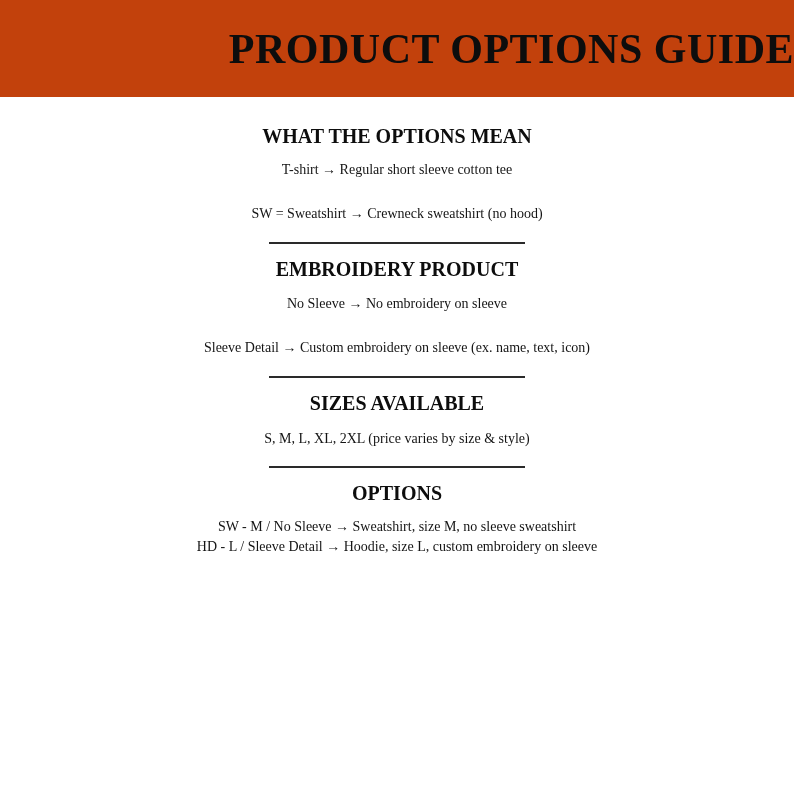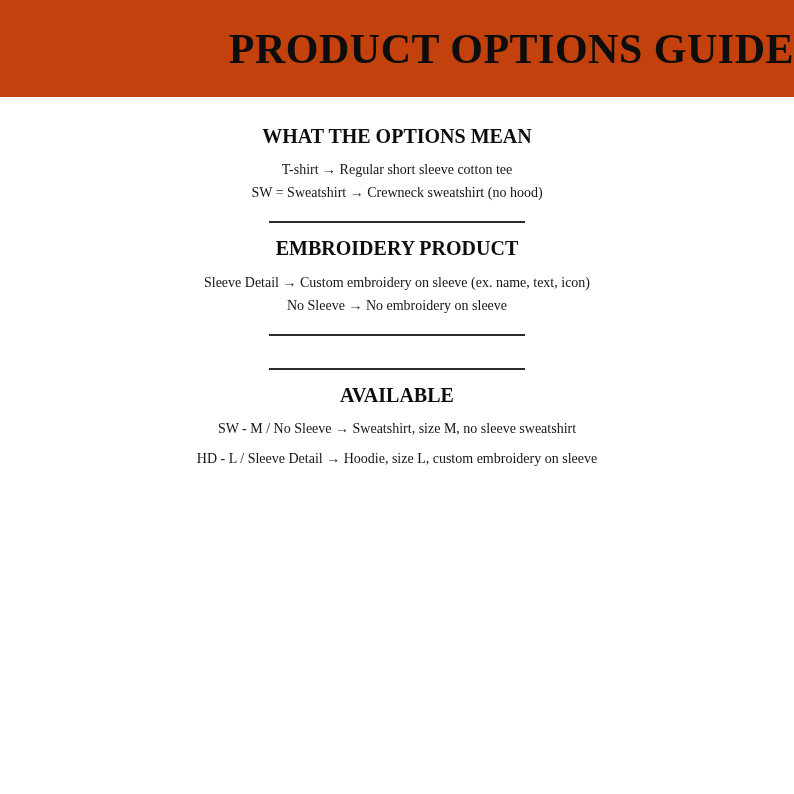--- a/index.html
+++ b/index.html
@@ -69,22 +69,22 @@
     border-top: 2px solid #2a2a2a;
     margin: 18px auto 14px auto;
   }
   .sec-options { margin-top: 6px; }
   .sec-embroidery { margin-top: 0px; }
   .sec-sizes { margin-top: 0px; }
   .sec-examples { margin-top: 0px; }
   .section-heading.embroidery { margin-bottom: 13px; }
   .section-heading.sizes { margin-bottom: 14px; }
   .section-heading.examples { margin-bottom: 12px; }
-  .lines-group .line + .line { margin-top: 3px; }
-  .examples .line + .line { margin-top: 11px; }
+  .lines-group .line + .line { margin-top: 24px; }
+  .examples .line + .line { margin-top: 0; }
 </style>
 </head>
 <body>
 
 <div class="page">
 
   <div class="banner">
     <div class="banner-title">PRODUCT OPTIONS GUIDE</div>
   </div>
 
@@ -96,32 +96,38 @@
         <p class="line">T-shirt → Regular short sleeve cotton tee</p>
         <p class="line">SW = Sweatshirt → Crewneck sweatshirt (no hood)</p>
       </div>
     </div>
 
     <div class="divider"></div>
 
     <div class="section sec-embroidery">
       <h2 class="section-heading embroidery">EMBROIDERY PRODUCT</h2>
       <div class="lines-group">
+        <p class="line">No Sleeve → No embroidery on sleeve</p>
         <p class="line">Sleeve Detail → Custom embroidery on sleeve (ex. name, text, icon)</p>
-        <p class="line">No Sleeve → No embroidery on sleeve</p>
       </div>
     </div>
 
     <div class="divider"></div>
 
+    <div class="section sec-sizes">
+      <h2 class="section-heading sizes">SIZES AVAILABLE</h2>
+      <div class="lines-group">
+        <p class="line">S, M, L, XL, 2XL (price varies by size &amp; style)</p>
+      </div>
+    </div>
 
     <div class="divider"></div>
 
     <div class="section sec-examples examples">
-      <h2 class="section-heading examples">AVAILABLE</h2>
+      <h2 class="section-heading examples">OPTIONS</h2>
       <div class="lines-group">
         <p class="line">SW - M / No Sleeve → Sweatshirt, size M, no sleeve sweatshirt</p>
         <p class="line">HD - L / Sleeve Detail → Hoodie, size L, custom embroidery on sleeve</p>
       </div>
     </div>
 
   </div>
 </div>
 
 </body></html>

